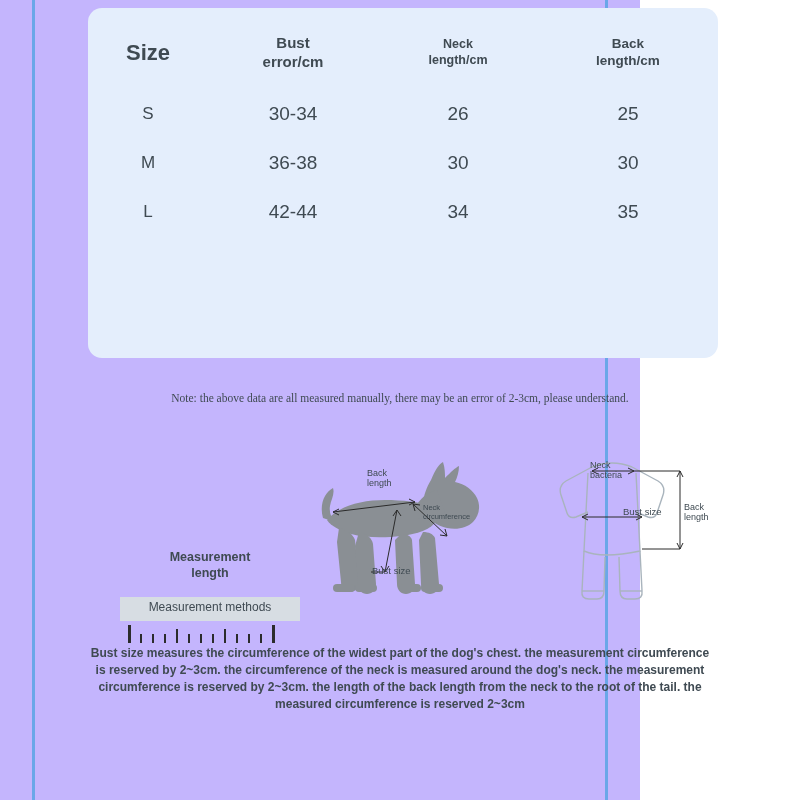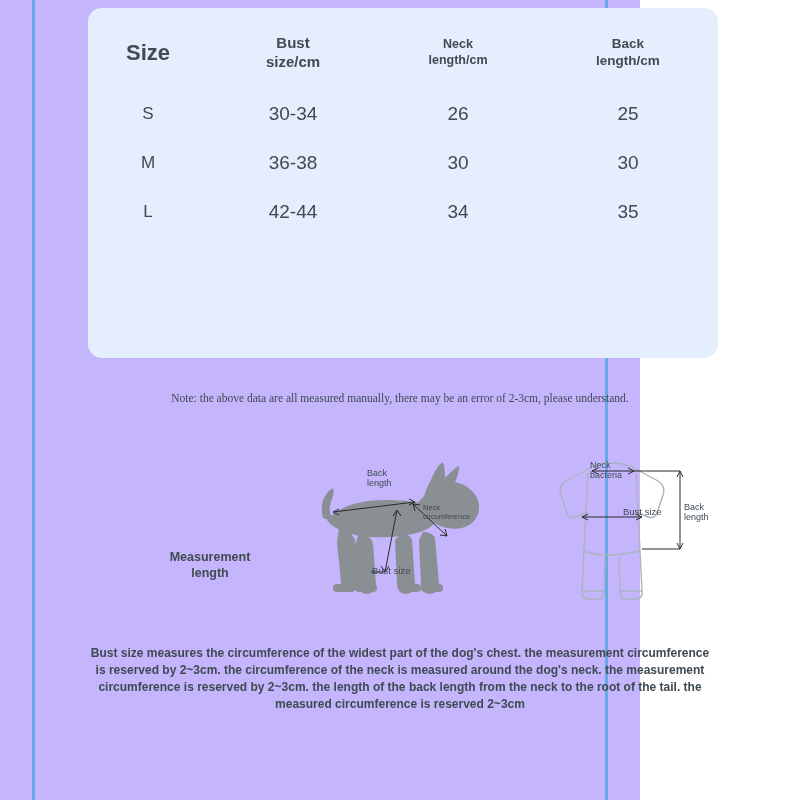--- a/index.html
+++ b/index.html
@@ -224,21 +224,21 @@
           <col class="w2">
           <col class="w3">
       </colgroup>
       <thead>
         <tr>
           <th class="col-size">
             <span>Size</span>
           </th>
           <th class="col-bust">
             <span>Bust</span><br>
-            <span>size/cm</span>
+            <span>error/cm</span>
           </th>
           <th class="col-neck">
             <span>Neck</span><br>
             <span>length/cm</span>
           </th>
           <th class="col-back">
             <span>Back</span><br>
             <span>length/cm</span>
           </th>
         </tr>
@@ -267,20 +267,39 @@
 
     <div class="note">Note: the above data are all measured manually, there may be an error of 2-3cm, please understand.</div>
 
     <div class="diagrams">
 
       <div class="measure-block">
         <div class="measure-title">
           <span>Measurement</span><br>
           <span>length</span>
         </div>
+        <div class="ruler">
+          <div class="ruler-band"></div>
+          <div class="ruler-label">Measurement methods</div>
+          <div class="ruler-ticks">
+            <div class="tick" style="left:0px;height:18px;width:3px;"></div>
+            <div class="tick" style="left:12px;height:9px;"></div>
+            <div class="tick" style="left:24px;height:9px;"></div>
+            <div class="tick" style="left:36px;height:9px;"></div>
+            <div class="tick" style="left:48px;height:14px;"></div>
+            <div class="tick" style="left:60px;height:9px;"></div>
+            <div class="tick" style="left:72px;height:9px;"></div>
+            <div class="tick" style="left:84px;height:9px;"></div>
+            <div class="tick" style="left:96px;height:14px;"></div>
+            <div class="tick" style="left:108px;height:9px;"></div>
+            <div class="tick" style="left:120px;height:9px;"></div>
+            <div class="tick" style="left:132px;height:9px;"></div>
+            <div class="tick" style="left:144px;height:18px;width:3px;"></div>
+          </div>
+        </div>
       </div>
 
       <div class="dog-wrap">
         <svg width="200" height="165" viewBox="0 0 200 165">
           <g fill="#8a8f94">
 
             <path d="M18 58 c-4 -14 2 -26 10 -30 c2 6 -2 12 -3 18 c-1 6 1 12 5 16z"></path>
 
             <path d="M22 60 c12 -14 34 -20 58 -20 c18 0 34 2 46 6 l6 14 c-6 10 -20 14 -36 16
                      c-16 2 -36 2 -50 -2 c-12 -4 -20 -8 -24 -14z"></path>

